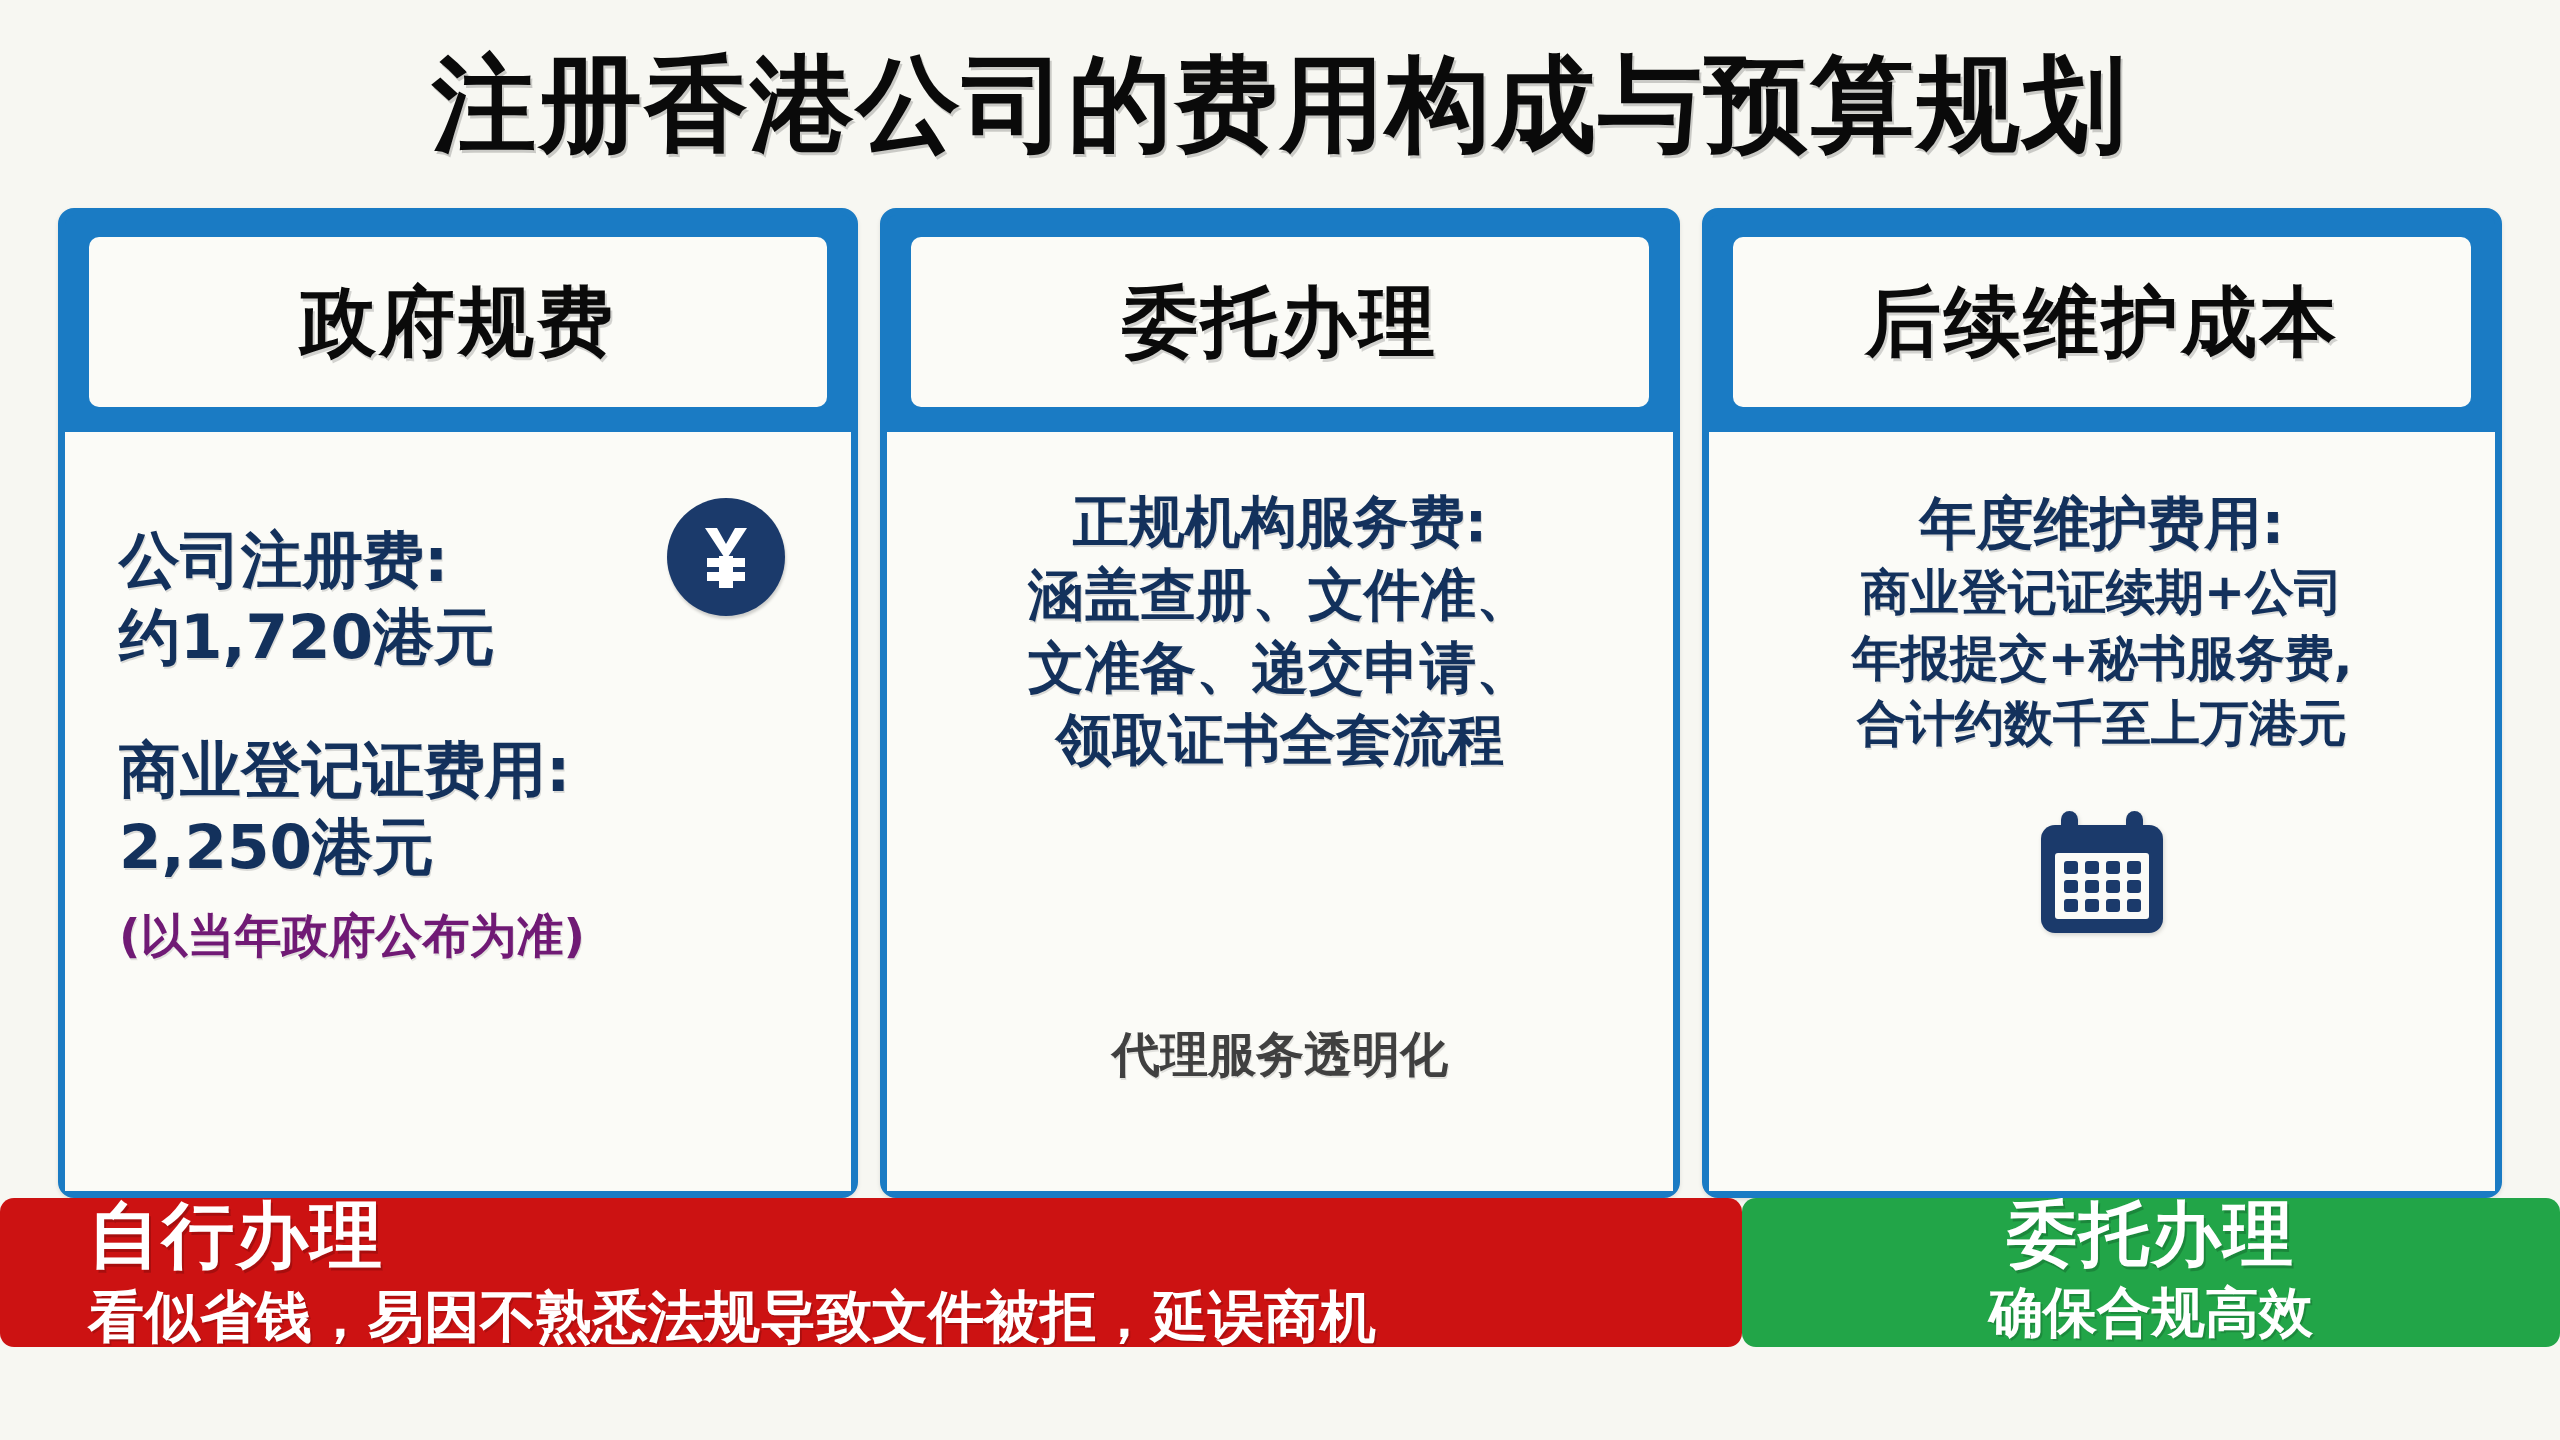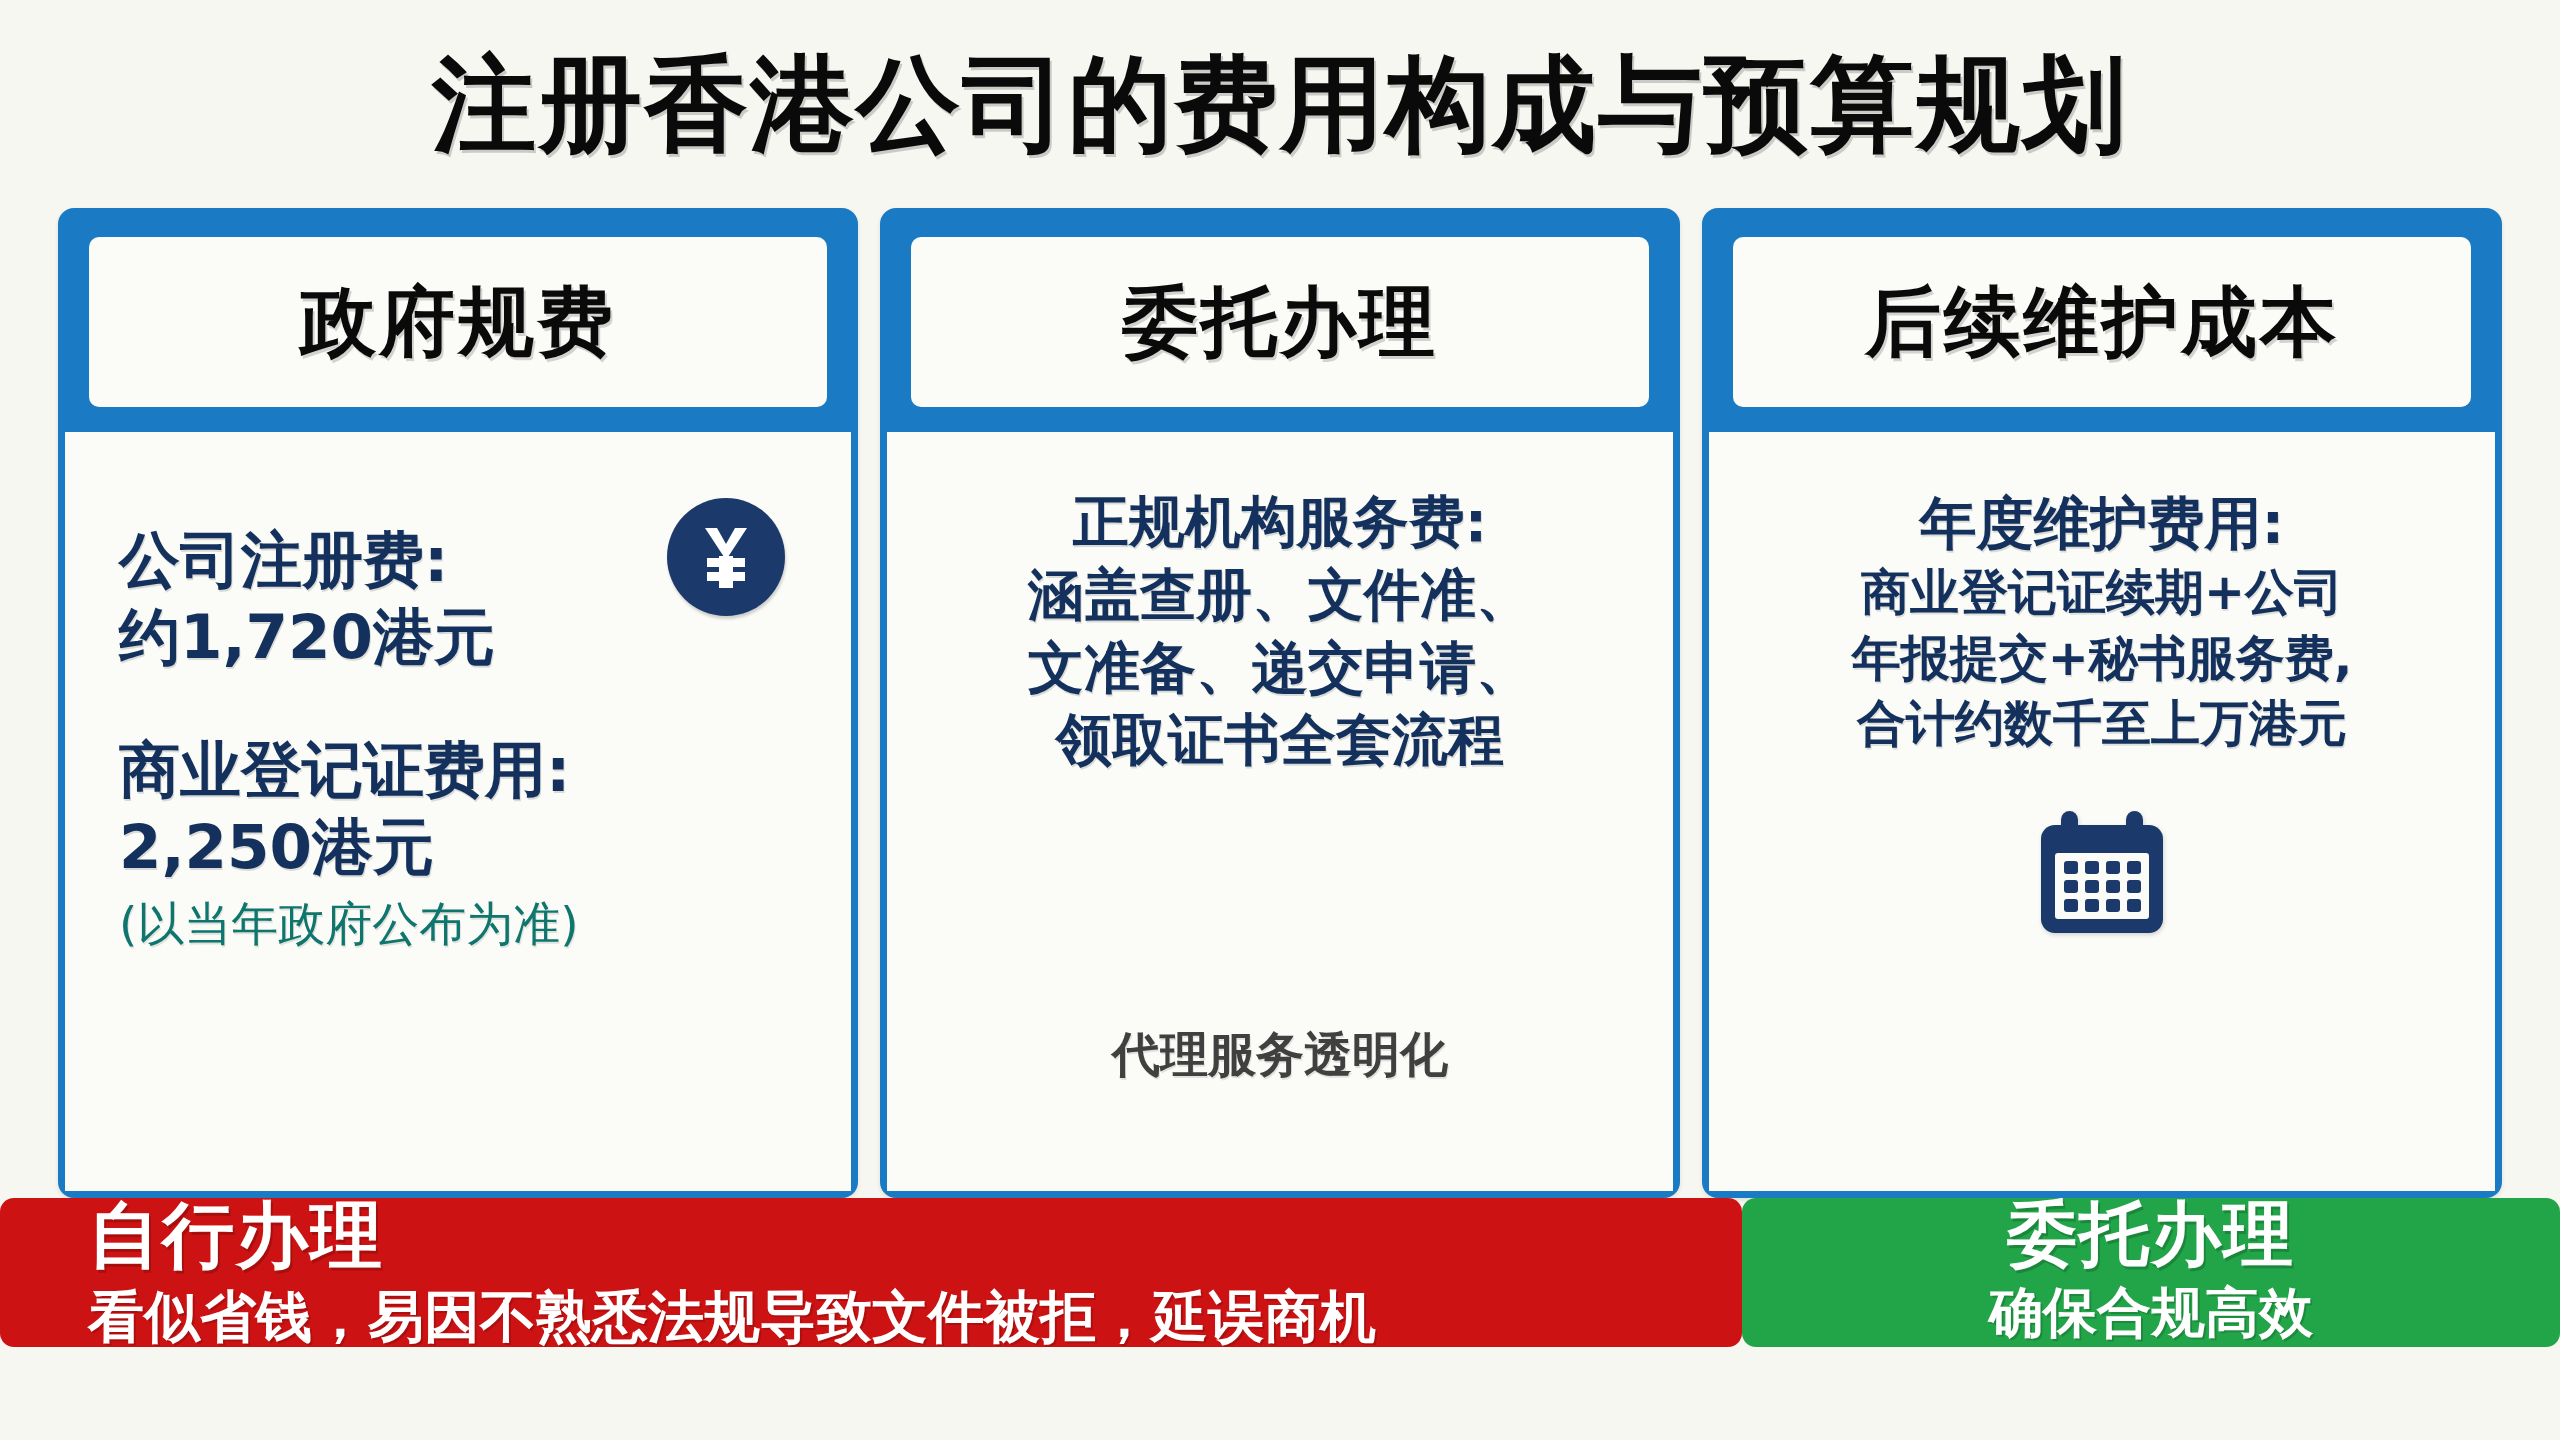--- a/index.html
+++ b/index.html
@@ -127,25 +127,25 @@
   .coin svg { display: block; }
 
   .c1-row2 {
     margin-top: 56px;
     padding-left: 14px;
     display: flex;
     flex-direction: column;
   }
   .note {
     font-size: 47px;
-    font-weight: 400;
+    font-weight: 700;
     line-height: 1.3;
-    color: #0f766e;
-    white-space: nowrap;
-    margin-top: 8px;
+    color: #701a75;
+    white-space: nowrap;
+    margin-top: 20px;
     text-shadow: 1px 2px 0 rgba(0,0,0,0.10);
   }
 
   
   .c2-block { display: flex; flex-direction: column; align-items: center; }
   .line-md {
     font-size: 56px;
     font-weight: 700;
     line-height: 1.30;
     color: #13315c;

